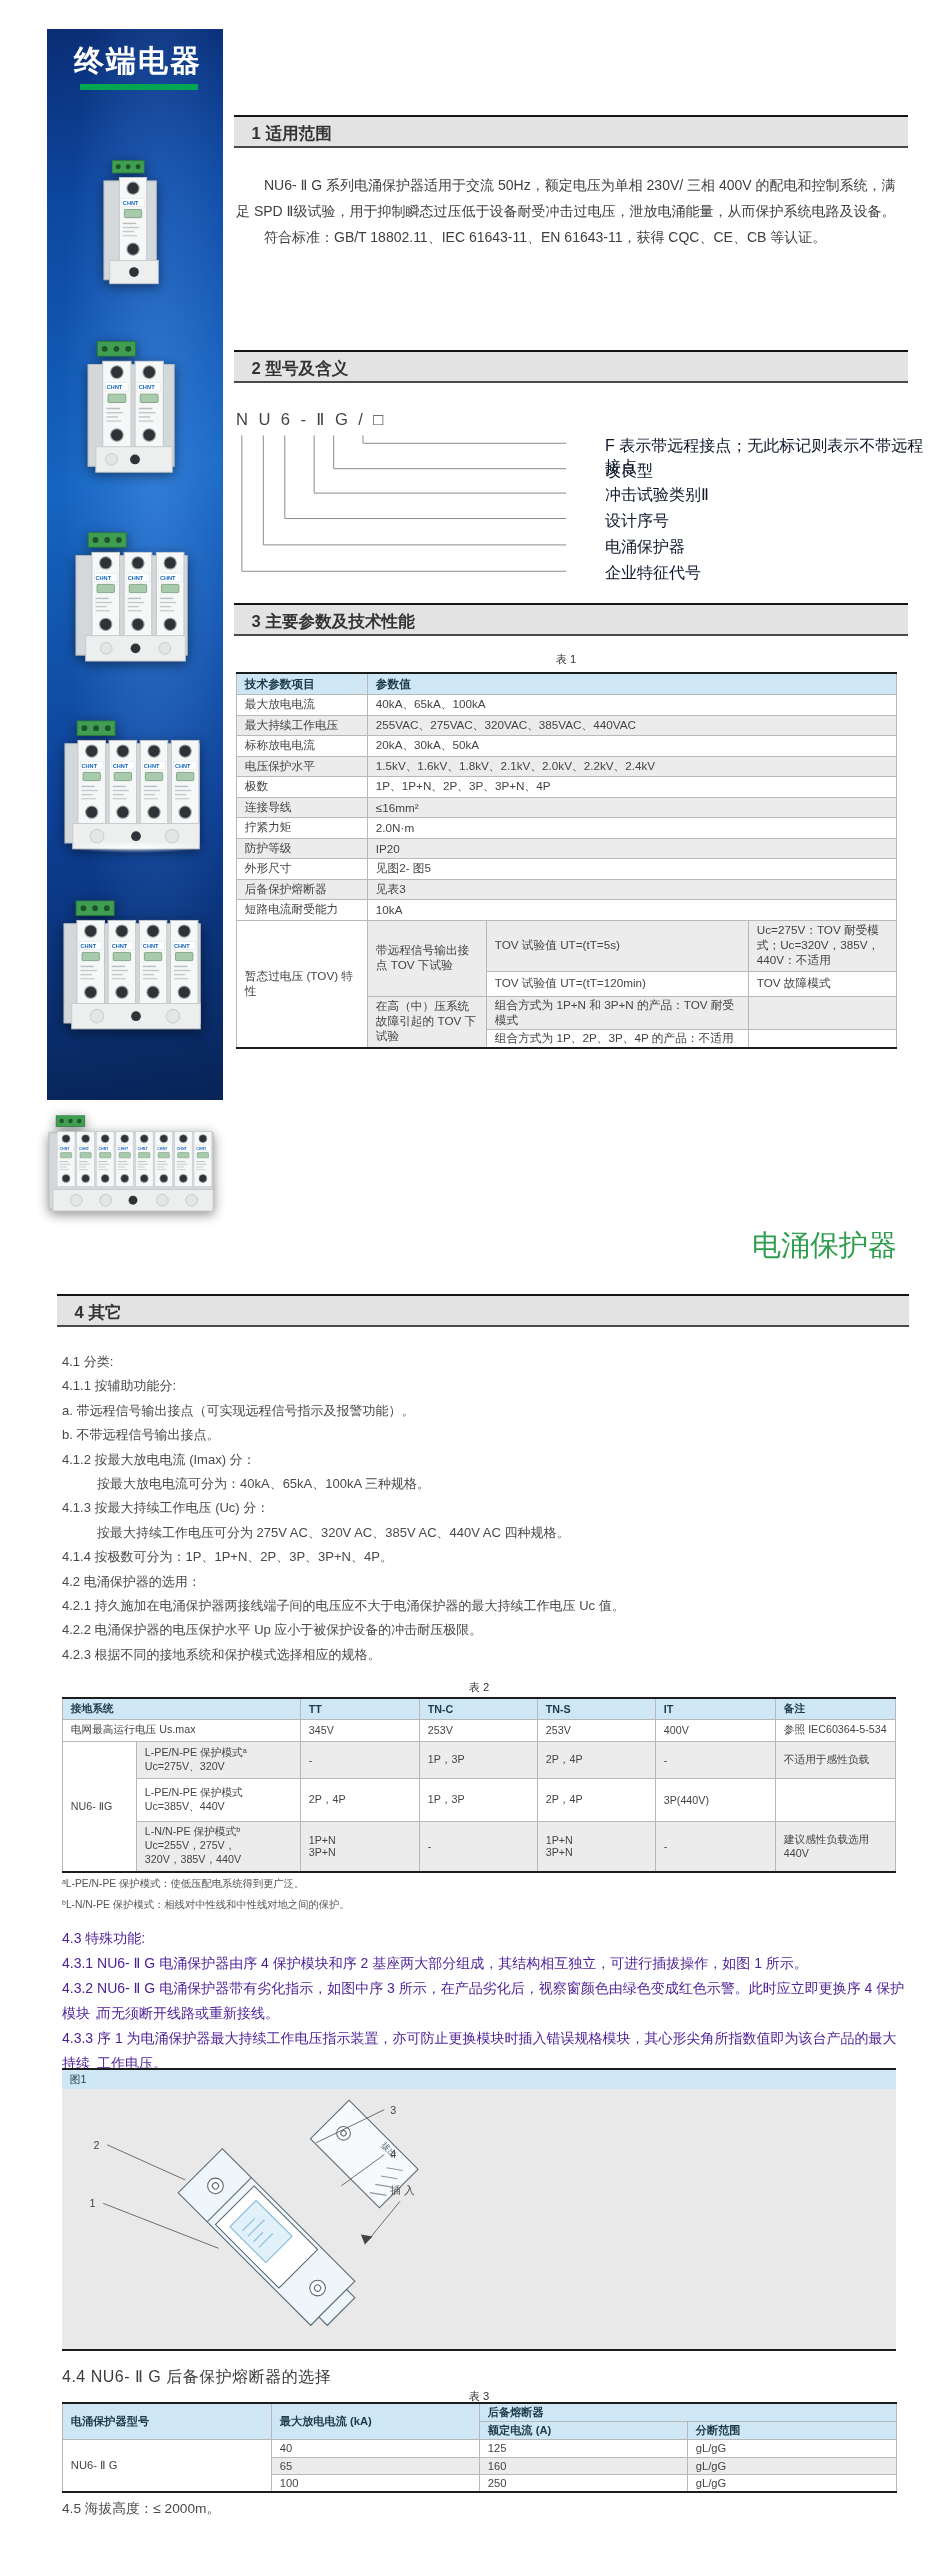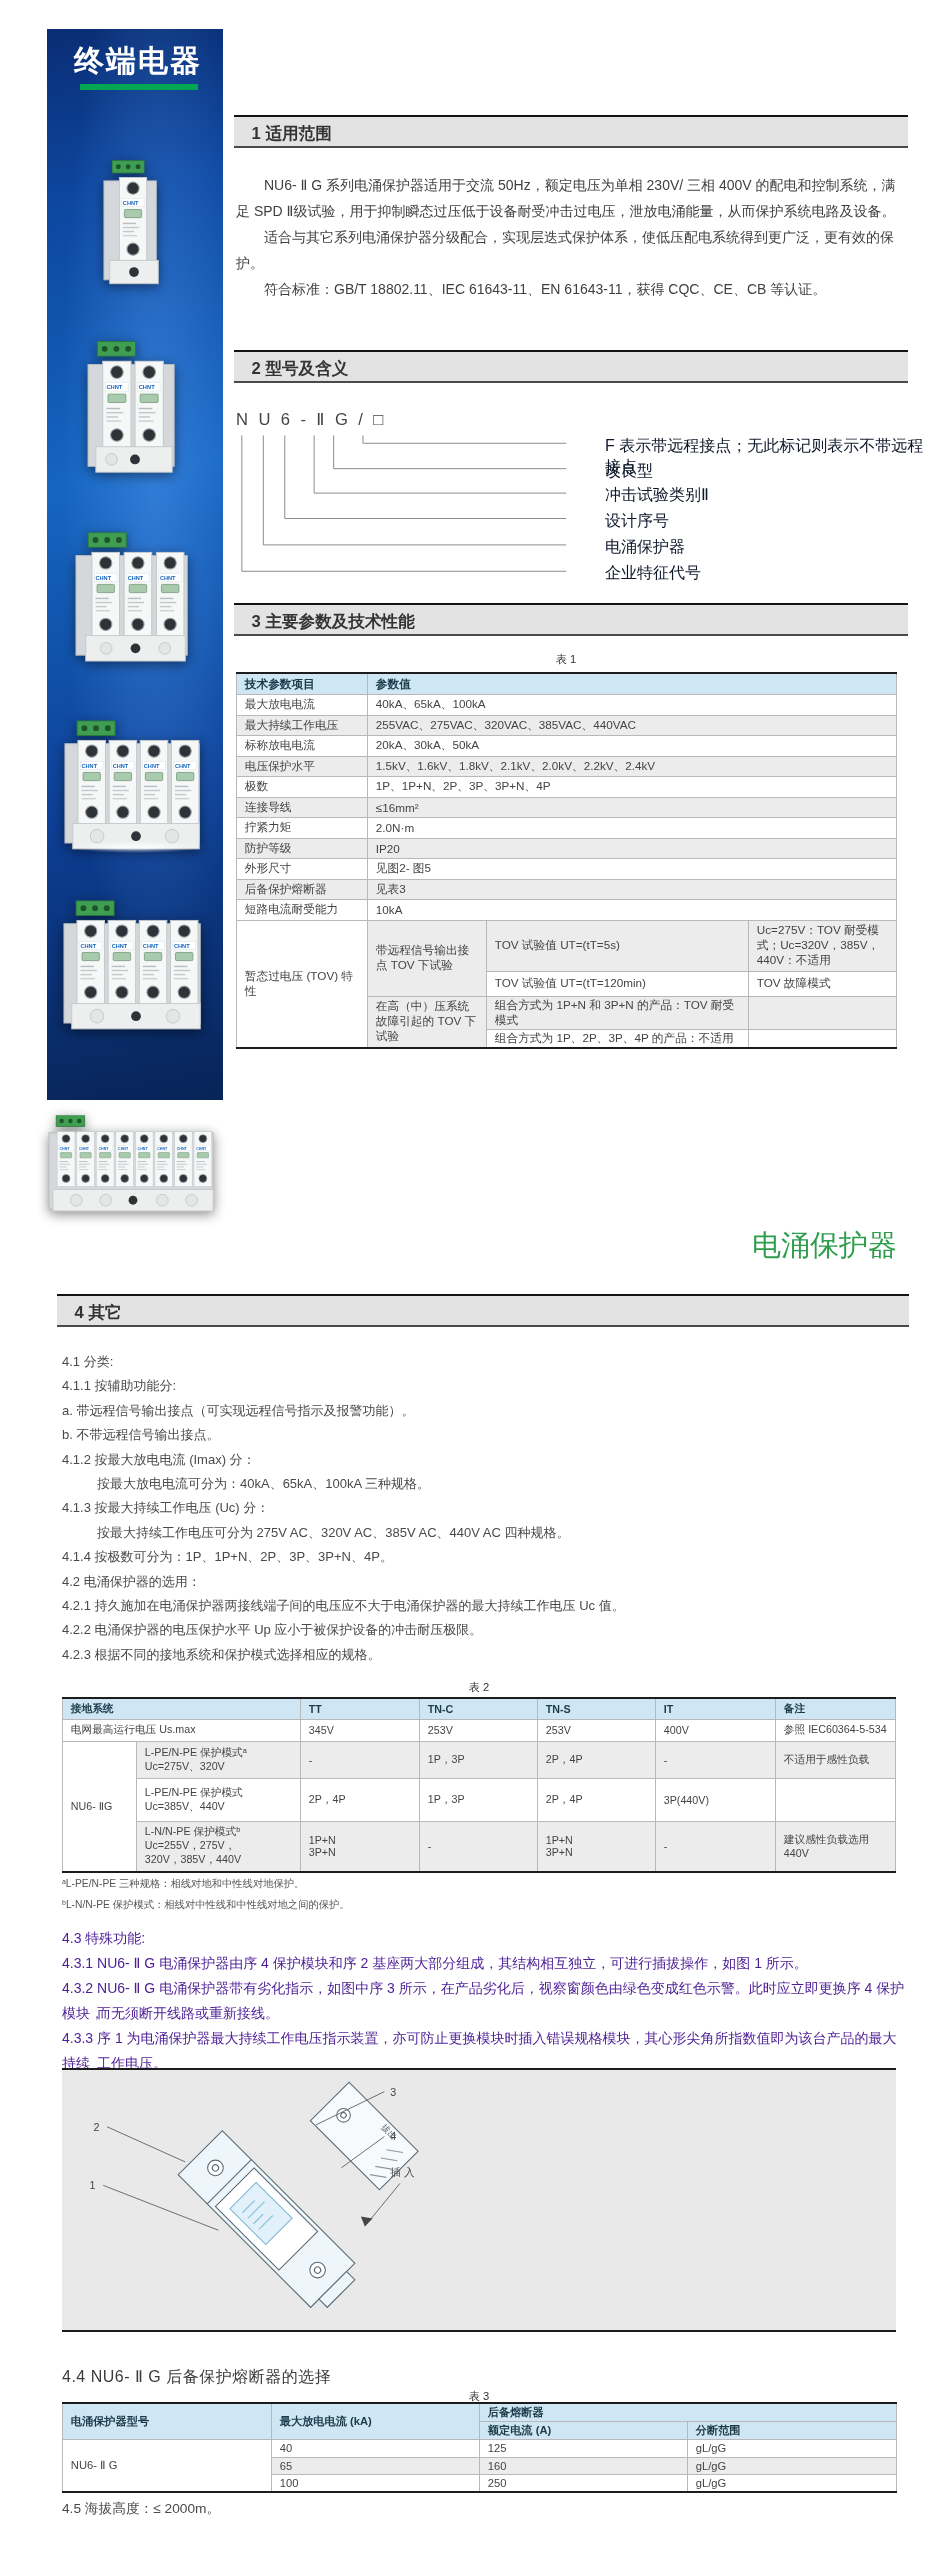--- a/index.html
+++ b/index.html
@@ -175,21 +175,20 @@
       <circle cx="118" cy="87" r="6" fill="#e4e6e6" stroke="#c6cacc"></circle>
       <circle cx="148" cy="87" r="6" fill="#e4e6e6" stroke="#c6cacc"></circle>
     </svg>
   </div>
 
   <div class="pagetitle">NU6- Ⅱ G 系列电涌保护器</div>
 
   <div class="secbar w1" style="top:115px">1 适用范围</div>
   <div class="s1text">
     <p>NU6- Ⅱ G 系列电涌保护器适用于交流 50Hz，额定电压为单相 230V/ 三相 400V 的配电和控制系统，满足 SPD Ⅱ级试验，用于抑制瞬态过压低于设备耐受冲击过电压，泄放电涌能量，从而保护系统电路及设备。</p>
-    <p>适合与其它系列电涌保护器分级配合，实现层迭式保护体系，使低压配电系统得到更广泛，更有效的保护。</p>
     <p>符合标准：GB/T 18802.11、IEC 61643-11、EN 61643-11，获得 CQC、CE、CB 等认证。</p>
   </div>
 
   <div class="secbar w1" style="top:350px">2 型号及含义</div>
   <div class="code">N U 6 - Ⅱ G / □</div>
   <svg class="dsvg" width="342" height="176" viewBox="0 0 350 180">
     <g fill="none" stroke="#8a8a8a" stroke-width="1">
       <polyline points="132,26 132,34 340,34"></polyline>
       <polyline points="102,26 102,60 340,60"></polyline>
       <polyline points="82,26 82,85 340,85"></polyline>
@@ -359,33 +358,34 @@
       <td class="g pre">1P+N
 3P+N</td>
       <td class="g">-</td>
       <td class="g pre">1P+N
 3P+N</td>
       <td class="g">-</td>
       <td class="g">建议感性负载选用 440V</td>
     </tr>
   </tbody>
     </table>
-  <div class="fn" style="top:1877px">ᵃL-PE/N-PE 三种规格：相线对地和中性线对地保护。</div>
+  <div class="fn" style="top:1877px">ᵃL-PE/N-PE 保护模式：使低压配电系统得到更广泛。</div>
   <div class="fn" style="top:1898px">ᵇL-N/N-PE 保护模式：相线对中性线和中性线对地之间的保护。</div>
 
   <div class="s43lines">
     <div>4.3 特殊功能:</div>
     <div>4.3.1 NU6- Ⅱ G 电涌保护器由序 4 保护模块和序 2 基座两大部分组成，其结构相互独立，可进行插拔操作，如图 1 所示。</div>
     <div>4.3.2 NU6- Ⅱ G 电涌保护器带有劣化指示，如图中序 3 所示，在产品劣化后，视察窗颜色由绿色变成红色示警。此时应立即更换序 4 保护模块，</div>
     <div class="ind">而无须断开线路或重新接线。</div>
     <div>4.3.3 序 1 为电涌保护器最大持续工作电压指示装置，亦可防止更换模块时插入错误规格模块，其心形尖角所指数值即为该台产品的最大持续</div>
     <div class="ind">工作电压。</div>
   </div>
 
   <div class="figure">
+    <div class="fig-head">图1</div>
     <div class="fig-body">
       <svg width="410" height="252" viewBox="0 0 420 258" style="position:absolute;left:7.8px;top:3.9px">
 
         <g transform="rotate(-45 190 140)" stroke="#5a6b75" stroke-width="1.1" fill="none">
           <rect x="160" y="58" width="64" height="192" fill="#eef6fb"></rect>
           <line x1="160" y1="100" x2="224" y2="100"></line>
           <circle cx="192" cy="80" r="8" fill="#ffffff"></circle>
             <circle cx="192" cy="80" r="3.2"></circle>
           <circle cx="192" cy="228" r="8" fill="#ffffff"></circle>
             <circle cx="192" cy="228" r="3.2"></circle>

